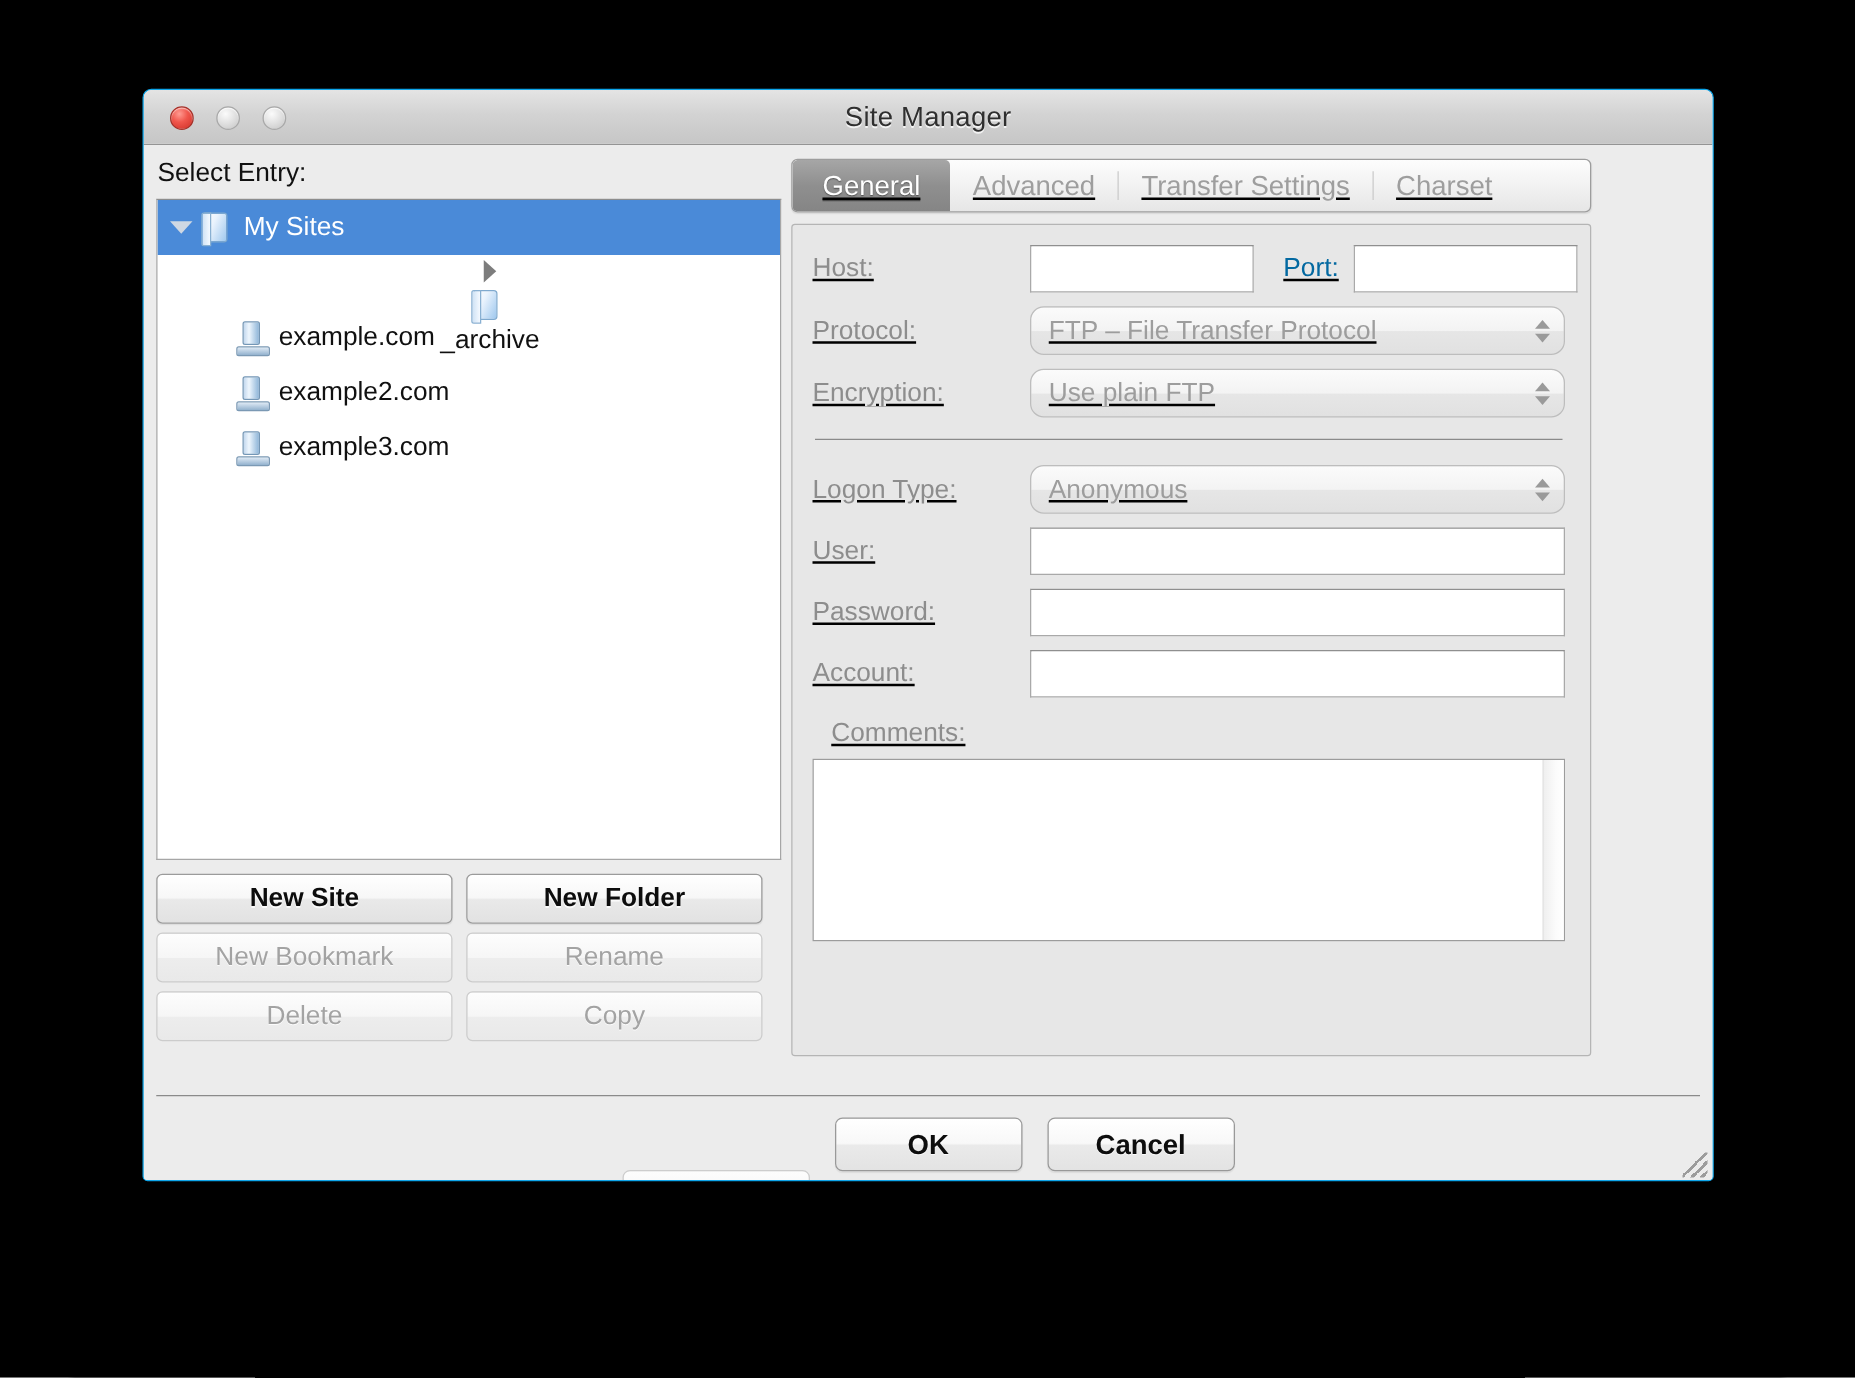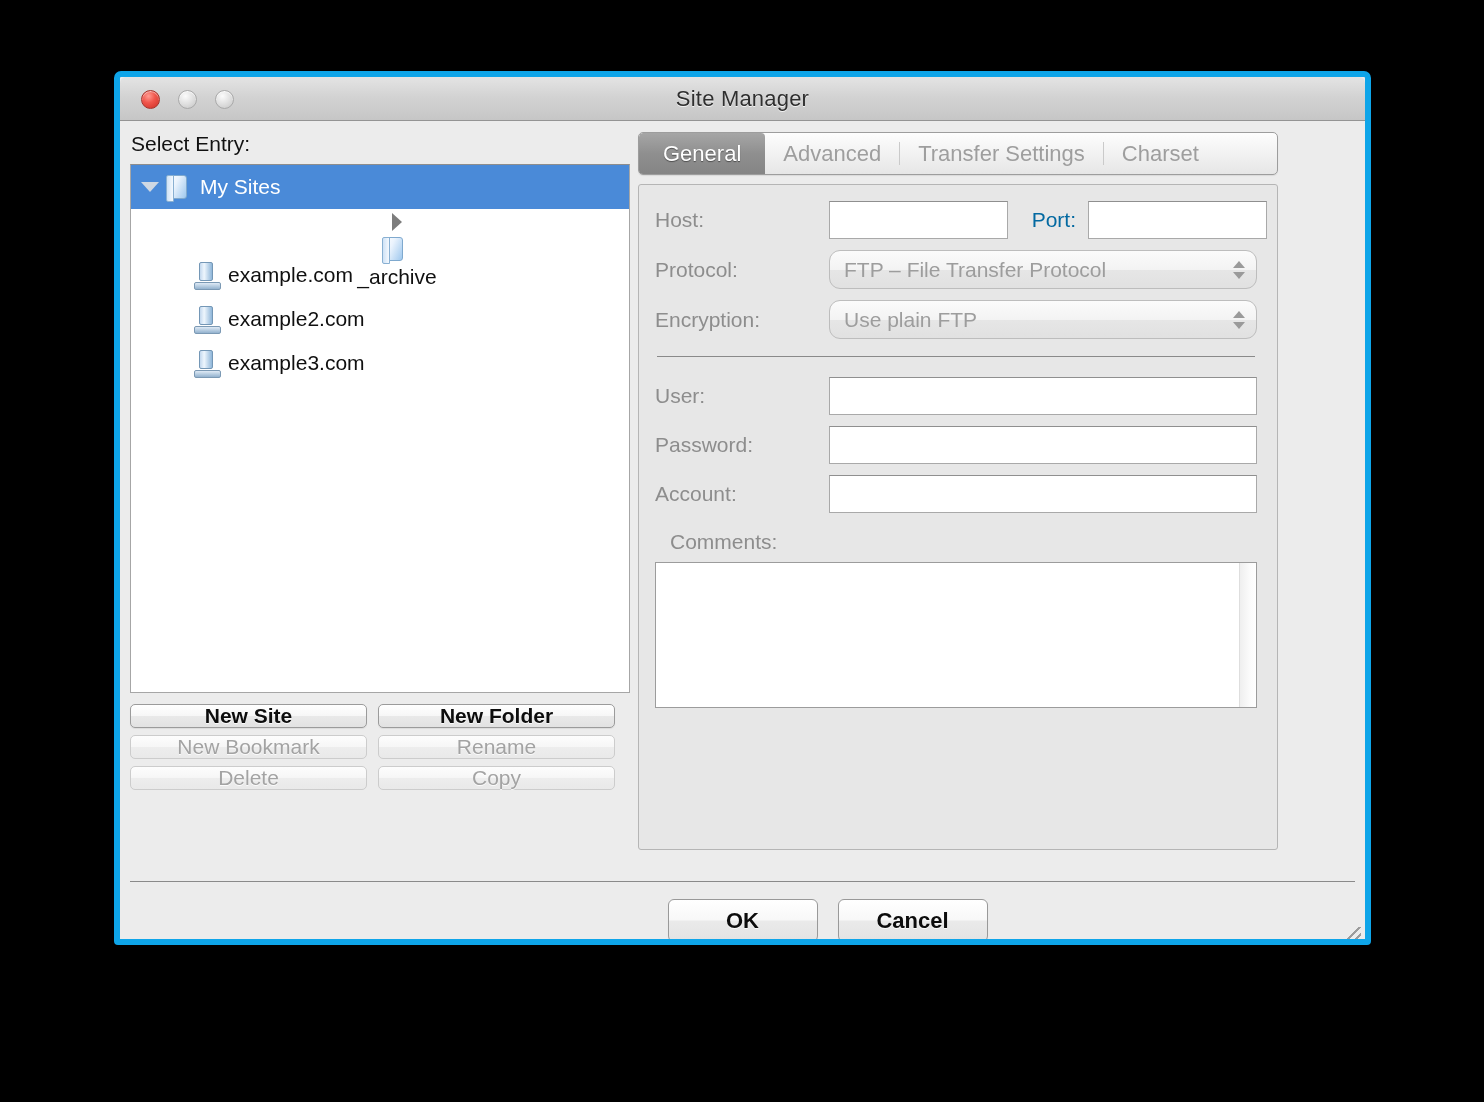--- a/index.html
+++ b/index.html
@@ -21,21 +21,21 @@
     background: #000000;
     border-radius: 60px;
   }
 
   
   #window {
     position: absolute;
     left: 114px; top: 71px;
     width: 1257px; height: 874px;
     background: #ececec;
-    border: 6px solid #0ea5e9;
+    border: 1px solid #0ea5e9;
     border-radius: 7px 7px 4px 4px;
     overflow: hidden;
     box-shadow: 0 3px 14px rgba(0,0,0,0.55);
   }
 
   
   #titlebar {
     position: relative;
     height: 44px;
     background: linear-gradient(to bottom, #e4e4e4 0%, #d3d3d3 45%, #c6c6c6 100%);
@@ -182,21 +182,21 @@
   .indent-2 { padding-left: 60px; }
 
   
   #left-buttons {
     margin-top: 11px;
     display: grid;
     grid-template-columns: 237px 237px;
     gap: 7px 11px;
   }
   .btn {
-    height: 24px;
+    height: 40px;
     border-radius: 5px;
     font-size: 21px;
     font-family: "Liberation Sans", sans-serif;
     display: flex;
     align-items: center;
     justify-content: center;
     background: linear-gradient(to bottom, #ffffff 0%, #f7f7f7 48%, #e9e9e9 52%, #e2e2e2 100%);
     border: 1px solid #9b9b9b;
     color: #0d0d0d;
     font-weight: bold;
@@ -209,20 +209,21 @@
     font-weight: normal;
     background: linear-gradient(to bottom, #fdfdfd 0%, #f6f6f6 50%, #ededed 52%, #e9e9e9 100%);
     box-shadow: none;
   }
 
   
   #right-col {
     position: absolute;
     left: 518px; top: 11px;
     width: 640px;
+    text-decoration: underline;
   }
 
   
   #tabbar {
     display: flex;
     align-items: stretch;
     height: 43px;
     background: linear-gradient(to bottom, #fdfdfd 0%, #f2f2f2 50%, #e6e6e6 100%);
     border: 1px solid #9d9d9d;
     border-radius: 5px;
@@ -508,20 +509,30 @@
             <span>Use plain FTP</span>
             <span class="stepper">
                 <span class="st-up"></span>
                 <span class="st-down"></span>
               </span>
           </div>
         </div>
 
         <div class="divider"></div>
 
+        <div class="frow">
+          <span class="flabel">Logon Type:</span>
+          <div class="combo">
+            <span>Anonymous</span>
+            <span class="stepper">
+                <span class="st-up"></span>
+                <span class="st-down"></span>
+              </span>
+          </div>
+        </div>
 
         <div class="frow">
           <span class="flabel">User:</span>
           <input class="tinput" type="text" value="" style="">
         </div>
 
         <div class="frow">
           <span class="flabel">Password:</span>
           <input class="tinput" type="password" value="" style="">
         </div>

